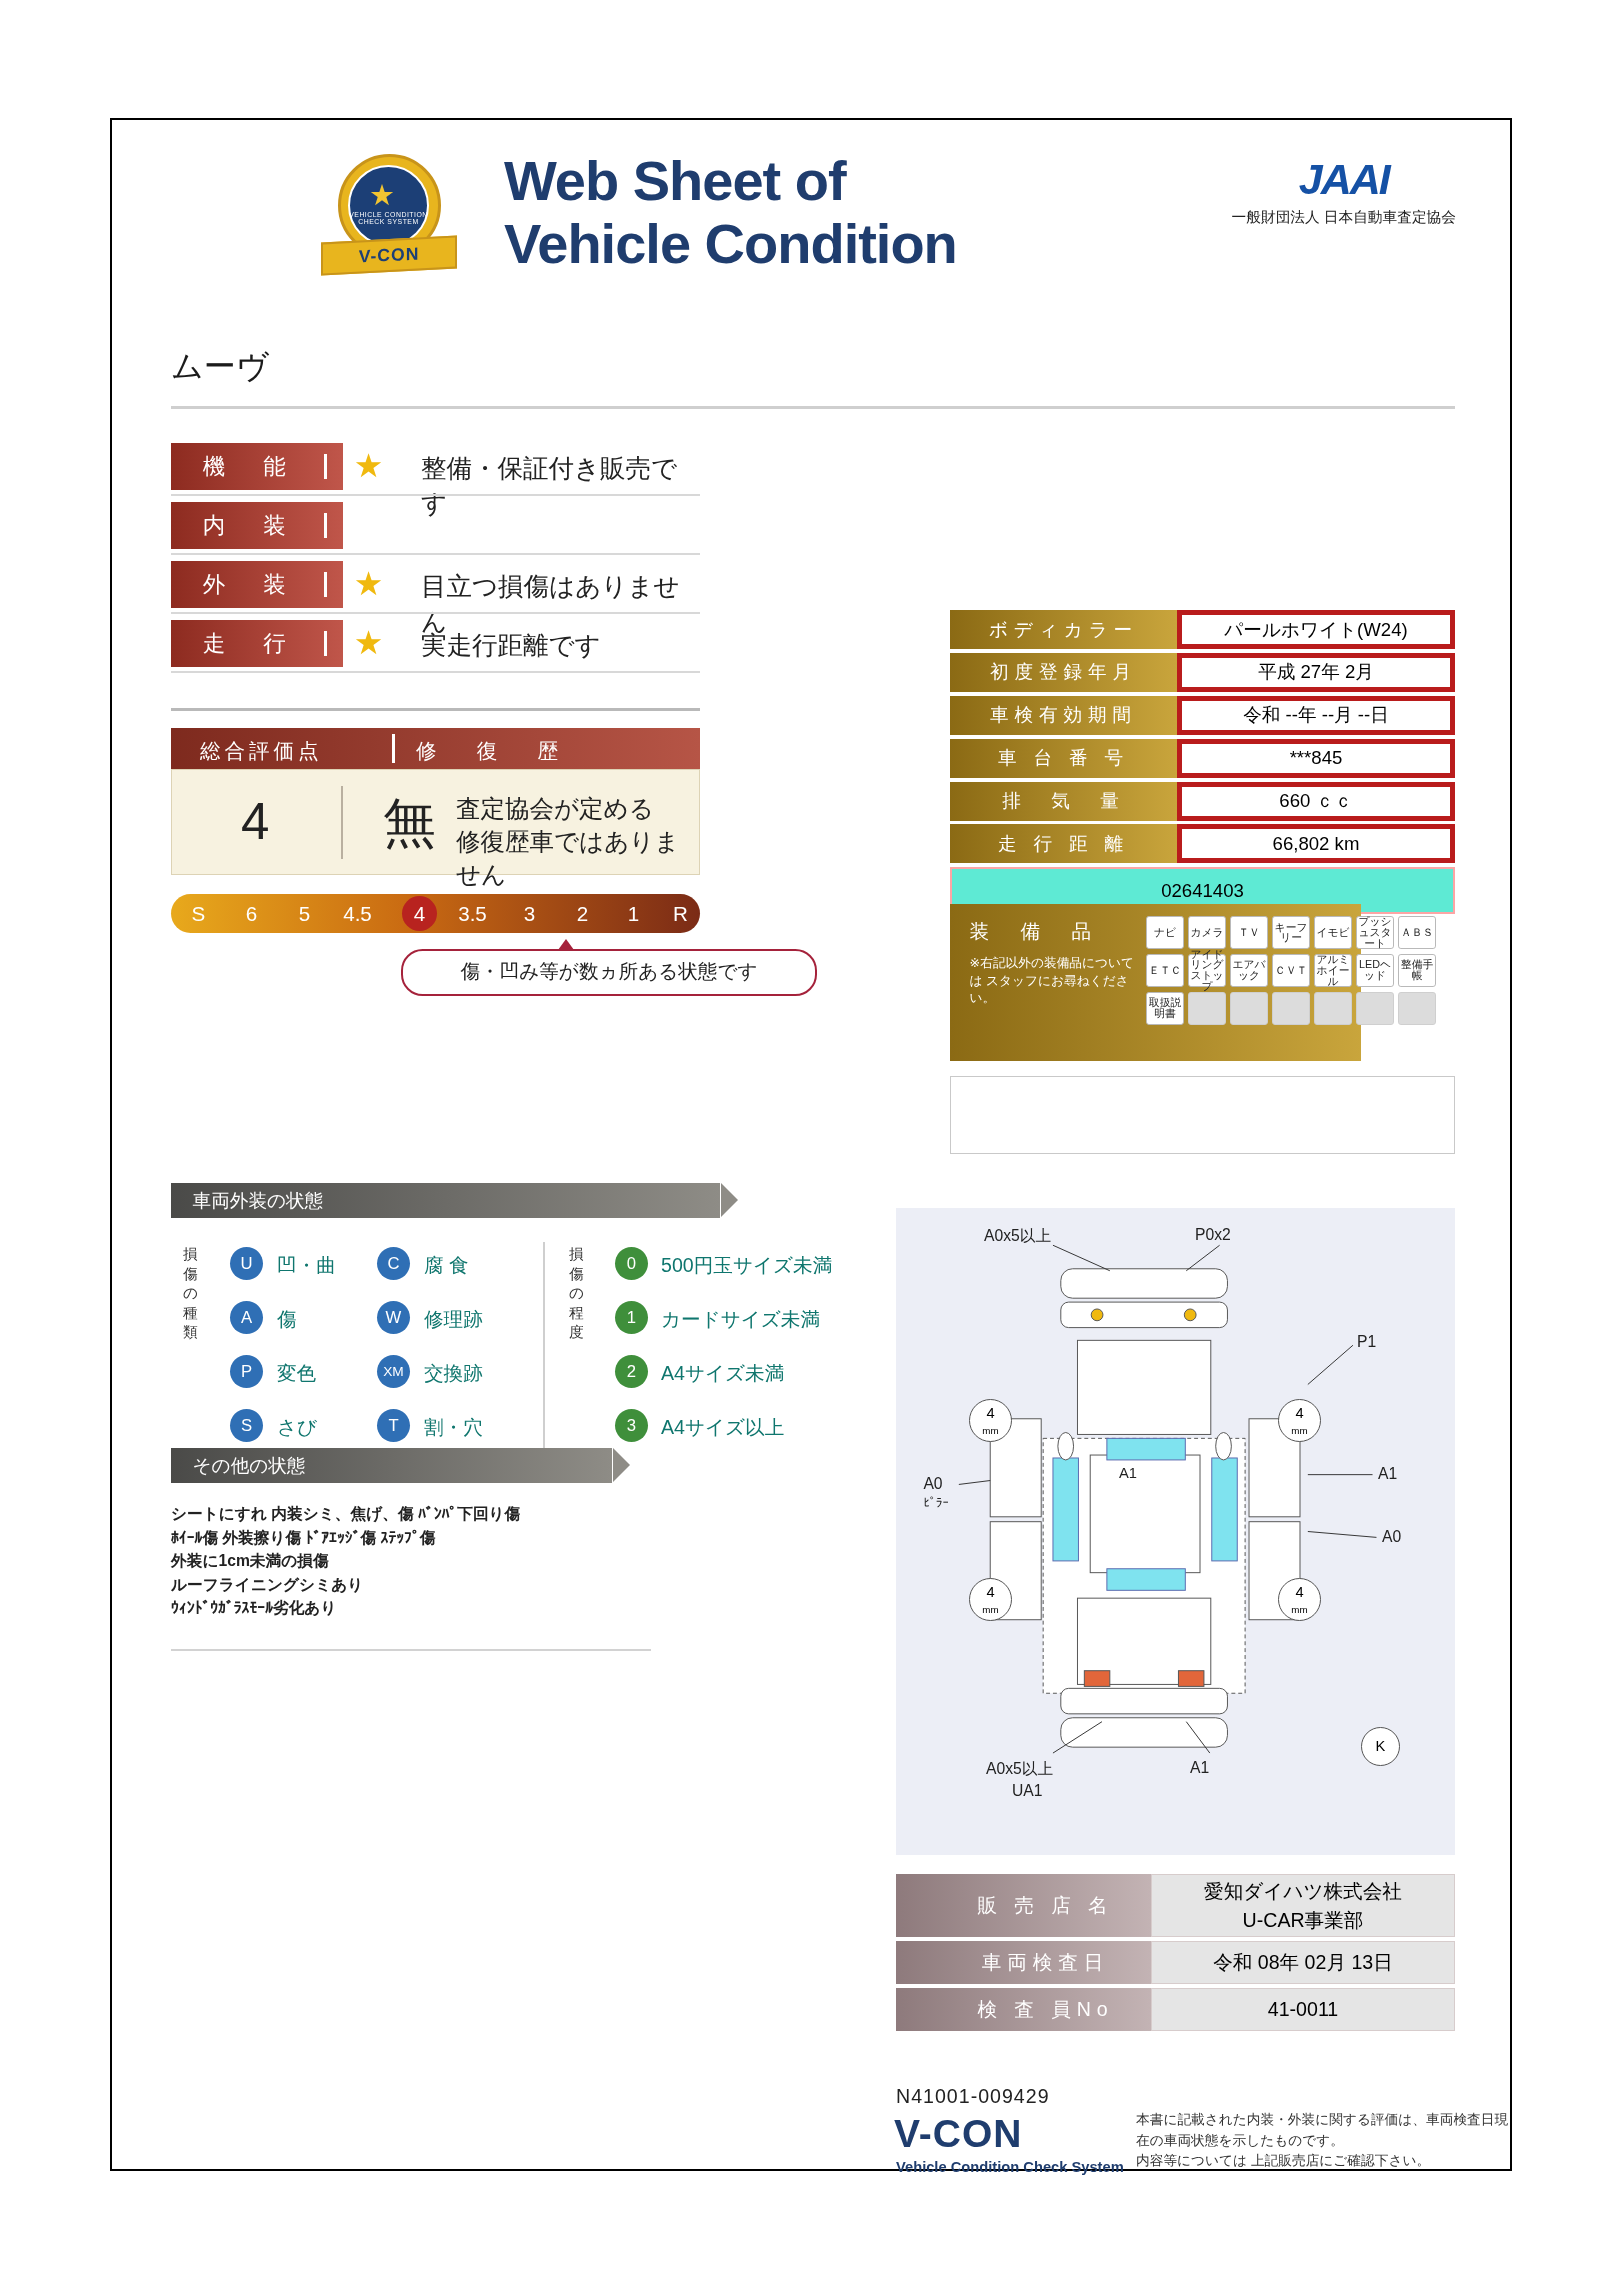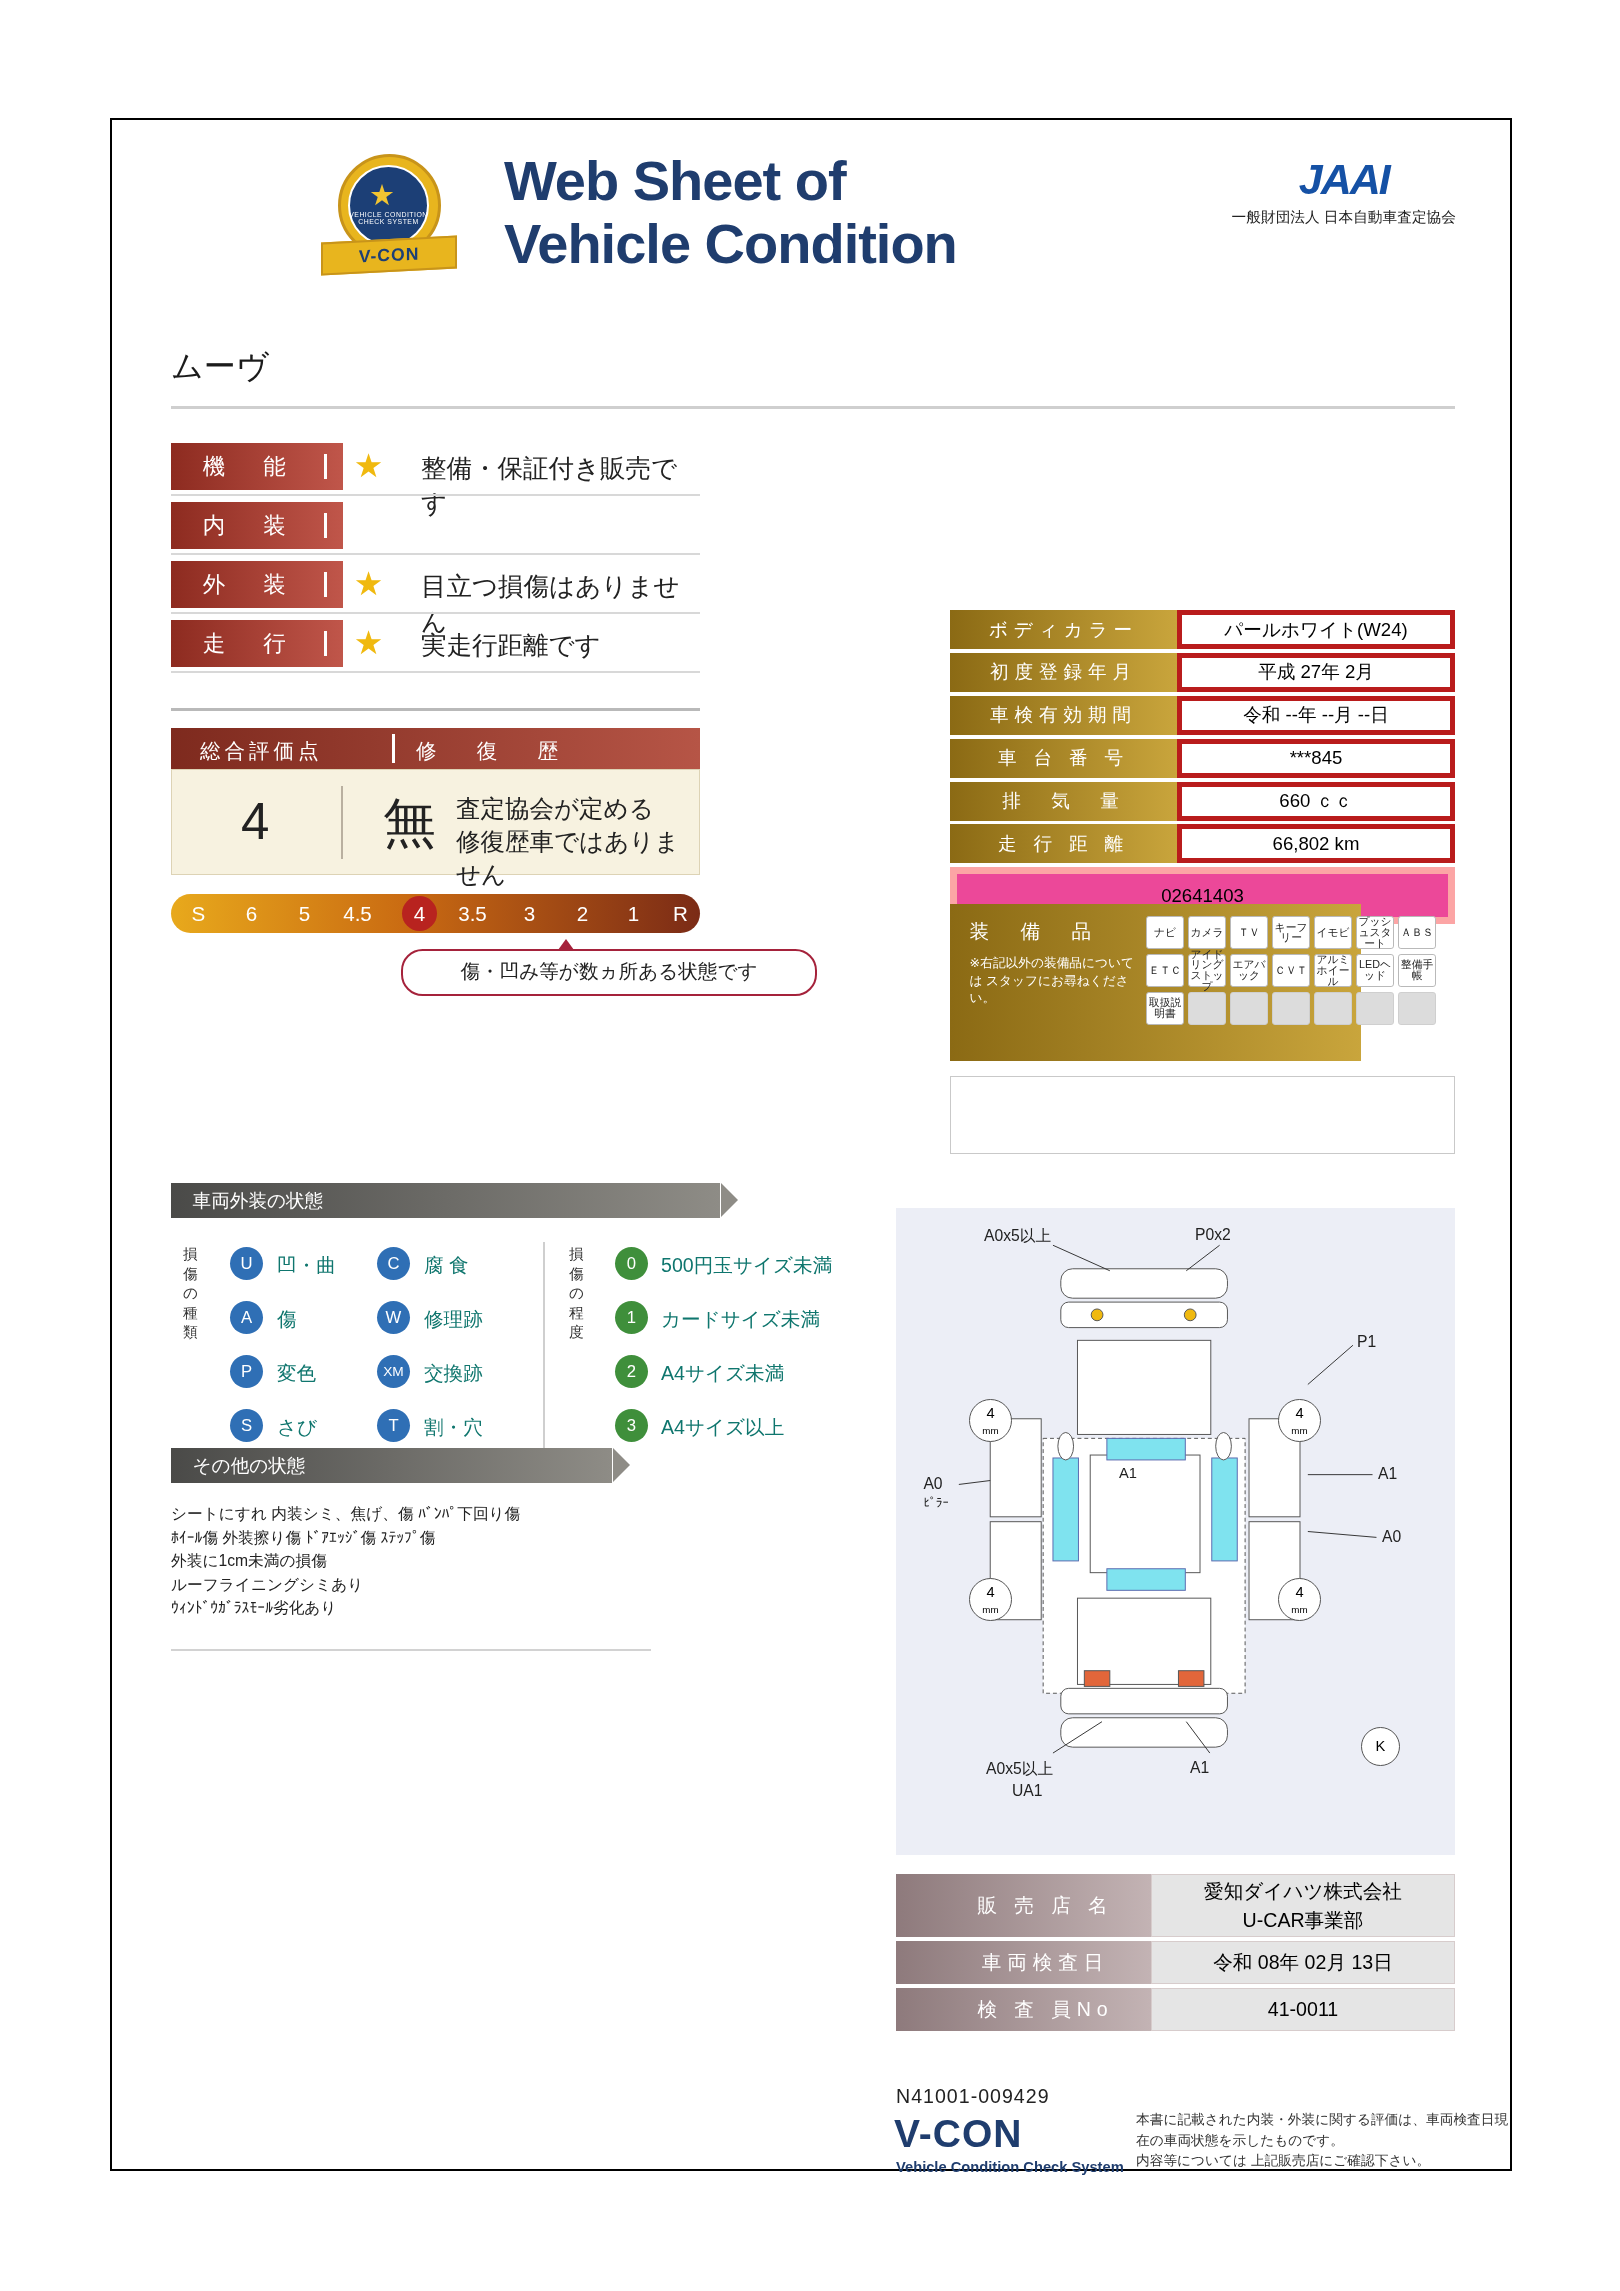--- a/index.html
+++ b/index.html
@@ -47,21 +47,21 @@
   .scale span{position:absolute;top:7.8px;font-size:20.6px;color:#fff;text-align:center;width:39px;}
   .scale .sel{position:absolute;top:2px;width:35px;height:35px;border-radius:50%;background:#b8231f;color:#fff;font-size:20.6px;line-height:35px;text-align:center;}
   .bubble{position:absolute;left:289px;width:412px;height:43px;border:2px solid #a5223b;border-radius:21.6px;background:#fff;color:#222;font-size:19.6px;text-align:center;line-height:41px;}
   .bubble-tail{position:absolute;left:446px;width:0;height:0;border-left:8.8px solid transparent;border-right:8.8px solid transparent;border-bottom:11.8px solid #a5223b;}
 
   
   .spec{position:absolute;left:838px;top:490px;width:505px;}
   .spec-row{display:flex;height:39px;margin-bottom:3.9px;}
   .spec-k{width:227px;background:linear-gradient(to right,#8b6a14,#c9a53c);color:#fff;font-size:18.6px;display:flex;align-items:center;justify-content:center;letter-spacing:5.9px;box-sizing:border-box;}
   .spec-v{flex:1;border:5px solid #b91c1c;background:#fff;font-size:18.6px;display:flex;align-items:center;justify-content:center;box-sizing:border-box;}
-  .spec-full{height:43px;border:7px solid #fca5a5;background:#ec4899;font-size:18.6px;display:flex;align-items:center;justify-content:center;margin-bottom:3.9px;}
+  .spec-full{height:43px;border:2px solid #fca5a5;background:#5eead4;font-size:18.6px;display:flex;align-items:center;justify-content:center;margin-bottom:3.9px;}
 
   
   .equip{position:absolute;left:838px;top:784px;width:411px;height:157px;background:linear-gradient(to right,#8b6a14,#c9a53c);color:#fff;box-sizing:border-box;}
   .equip-title{position:absolute;left:19.6px;top:13.7px;font-size:19.6px;letter-spacing:5.9px;}
   .equip-note{position:absolute;left:19.6px;top:51px;font-size:12.7px;line-height:17.6px;width:167px;}
   .equip-grid{position:absolute;left:196px;top:11.8px;width:294px;}
   .eq-row{display:flex;margin-bottom:4.9px;}
   .eq{width:43px;height:33px;margin-right:3.9px;background:#fff;border:1px solid #b9b9b9;border-radius:2.9px;color:#222;font-size:10.8px;display:flex;align-items:center;justify-content:center;text-align:center;line-height:10.8px;box-sizing:border-box;}
   .eq.off{background:#dcdcdc;border-color:#cfcfcf;}
   .memo{position:absolute;left:838px;top:956px;width:505px;height:78px;border:1px solid #c9c9c9;background:#fff;box-sizing:border-box;}
@@ -72,21 +72,21 @@
   .hr-thin{position:absolute;height:2px;background:#d2d2d2;}
 
   
   .leg-label{position:absolute;font-size:14.7px;line-height:19.6px;color:#333;width:29px;}
   .badge{position:absolute;width:33px;height:33px;border-radius:50%;color:#fff;font-size:16.7px;text-align:center;line-height:33px;}
   .badge.blue{background:#2f6fb5;}
   .badge.green{background:#3f8f3b;}
   .leg-txt{position:absolute;font-size:19.6px;color:#0f766e;}
   .vline{position:absolute;width:2px;background:#cfcfcf;}
 
-  .other-txt{position:absolute;left:172px;top:1377px;font-size:15.7px;line-height:23.5px;color:#222;}
+  .other-txt{position:absolute;left:172px;top:1377px;font-size:15.7px;line-height:23.5px;color:#222;font-weight:bold;}
 
   
   .diagram{position:absolute;left:784px;top:1088px;width:559px;height:647px;background:#eceef6;}
   .diag-note{position:absolute;font-size:15.7px;color:#222;}
   .circ{position:absolute;border-radius:50%;border:1.5px solid #555;background:#fff;font-size:14.7px;text-align:center;box-sizing:border-box;}
 
   
   .dealer{position:absolute;left:784px;top:1754px;width:559px;}
   .d-row{display:flex;margin-bottom:3.9px;}
   .d-k{width:211px;height:63px;background:linear-gradient(to right,#8e7a7c,#c3b3b4);color:#fff;font-size:19.6px;display:flex;align-items:center;justify-content:center;letter-spacing:5.9px;padding-left:44px;}

